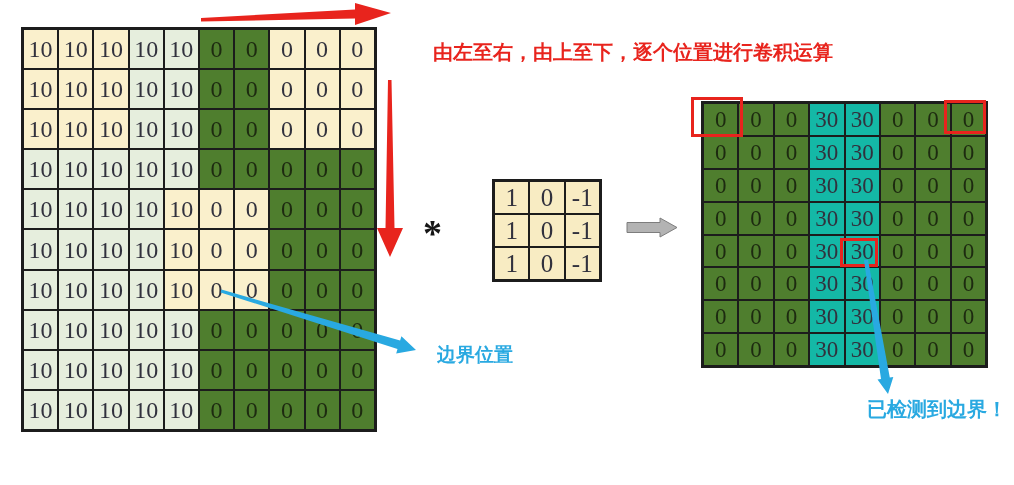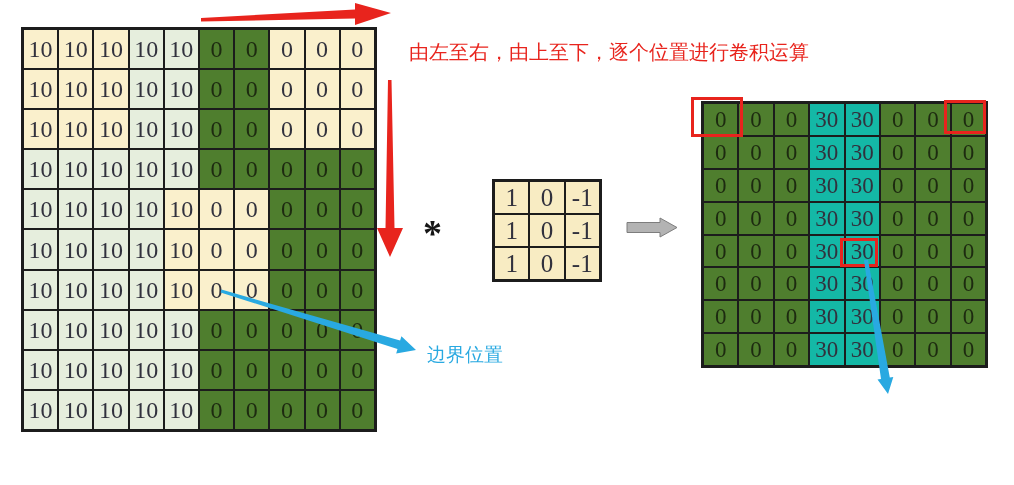--- a/index.html
+++ b/index.html
@@ -21,23 +21,23 @@
   #kernel-grid{left:492px;top:179px;grid-template-columns:repeat(3,35.3px);grid-template-rows:repeat(3,33px);border-width:2.5px;}
   #kernel-grid .cell{font-size:25px;}
   #output-grid{left:701px;top:101px;grid-template-columns:repeat(8,35.4px);grid-template-rows:repeat(8,32.9px);}
   #output-grid .cell{font-size:23px;}
   .cell.cream{background:var(--cream);}
   .cell.mint{background:var(--mint);}
   .cell.green{background:var(--dark_green);color:#1d2a10;}
   .cell.white{background:#14b8a6;}
   .cell.kcell{background:var(--kernel_bg);}
   
-  .note{position:absolute;font-weight:normal;white-space:nowrap;}
+  .note{position:absolute;font-weight:bold;white-space:nowrap;margin-left:24px;}
   #scan-note{left:409px;top:39px;font-size:20px;color:var(--red);}
-  #boundary-label{left:427px;top:342px;font-size:19px;color:var(--blue);text-align:right;}
+  #boundary-label{left:413px;top:342px;font-size:19px;color:var(--blue);text-align:right;}
   #detected-label{left:843px;top:396px;font-size:20px;color:var(--blue);}
   #conv-op{
     position:absolute;left:423px;top:211px;font-size:38px;color:#161616;
     font-family:"Liberation Serif","DejaVu Serif",serif;font-weight:bold;
   }
   
   .hl{position:absolute;border:3px solid var(--red);background:transparent;box-sizing:border-box;}
   #hl-top-left{left:691px;top:97px;width:52px;height:40px;}
   #hl-top-right{left:944px;top:100px;width:42px;height:34px;}
   #hl-center{left:840px;top:238px;width:38px;height:29px;}
@@ -231,20 +231,21 @@
       <div class="cell green">0</div>
       <div class="cell white">30</div>
       <div class="cell white">30</div>
       <div class="cell green">0</div>
       <div class="cell green">0</div>
       <div class="cell green">0</div>
     </div>
 
   <div id="scan-note" class="note">由左至右，由上至下，逐个位置进行卷积运算</div>
   <div id="boundary-label" class="note">边界位置</div>
+  <div id="detected-label" class="note">已检测到边界！</div>
 
   <div id="hl-top-left" class="hl"></div>
   <div id="hl-top-right" class="hl"></div>
   <div id="hl-center" class="hl"></div>
 
   <svg id="arrows" viewBox="0 0 1014 485" xmlns="http://www.w3.org/2000/svg">
 
     <polygon class="red-arrow" points="201,18 355,9.5 355,3 391,13 355,25 355,18.5 201,21.5"></polygon>
 
     <polygon class="red-arrow" points="388,80 391.5,80 394.5,228 403,228 390,257 377,228 385.5,228"></polygon>

